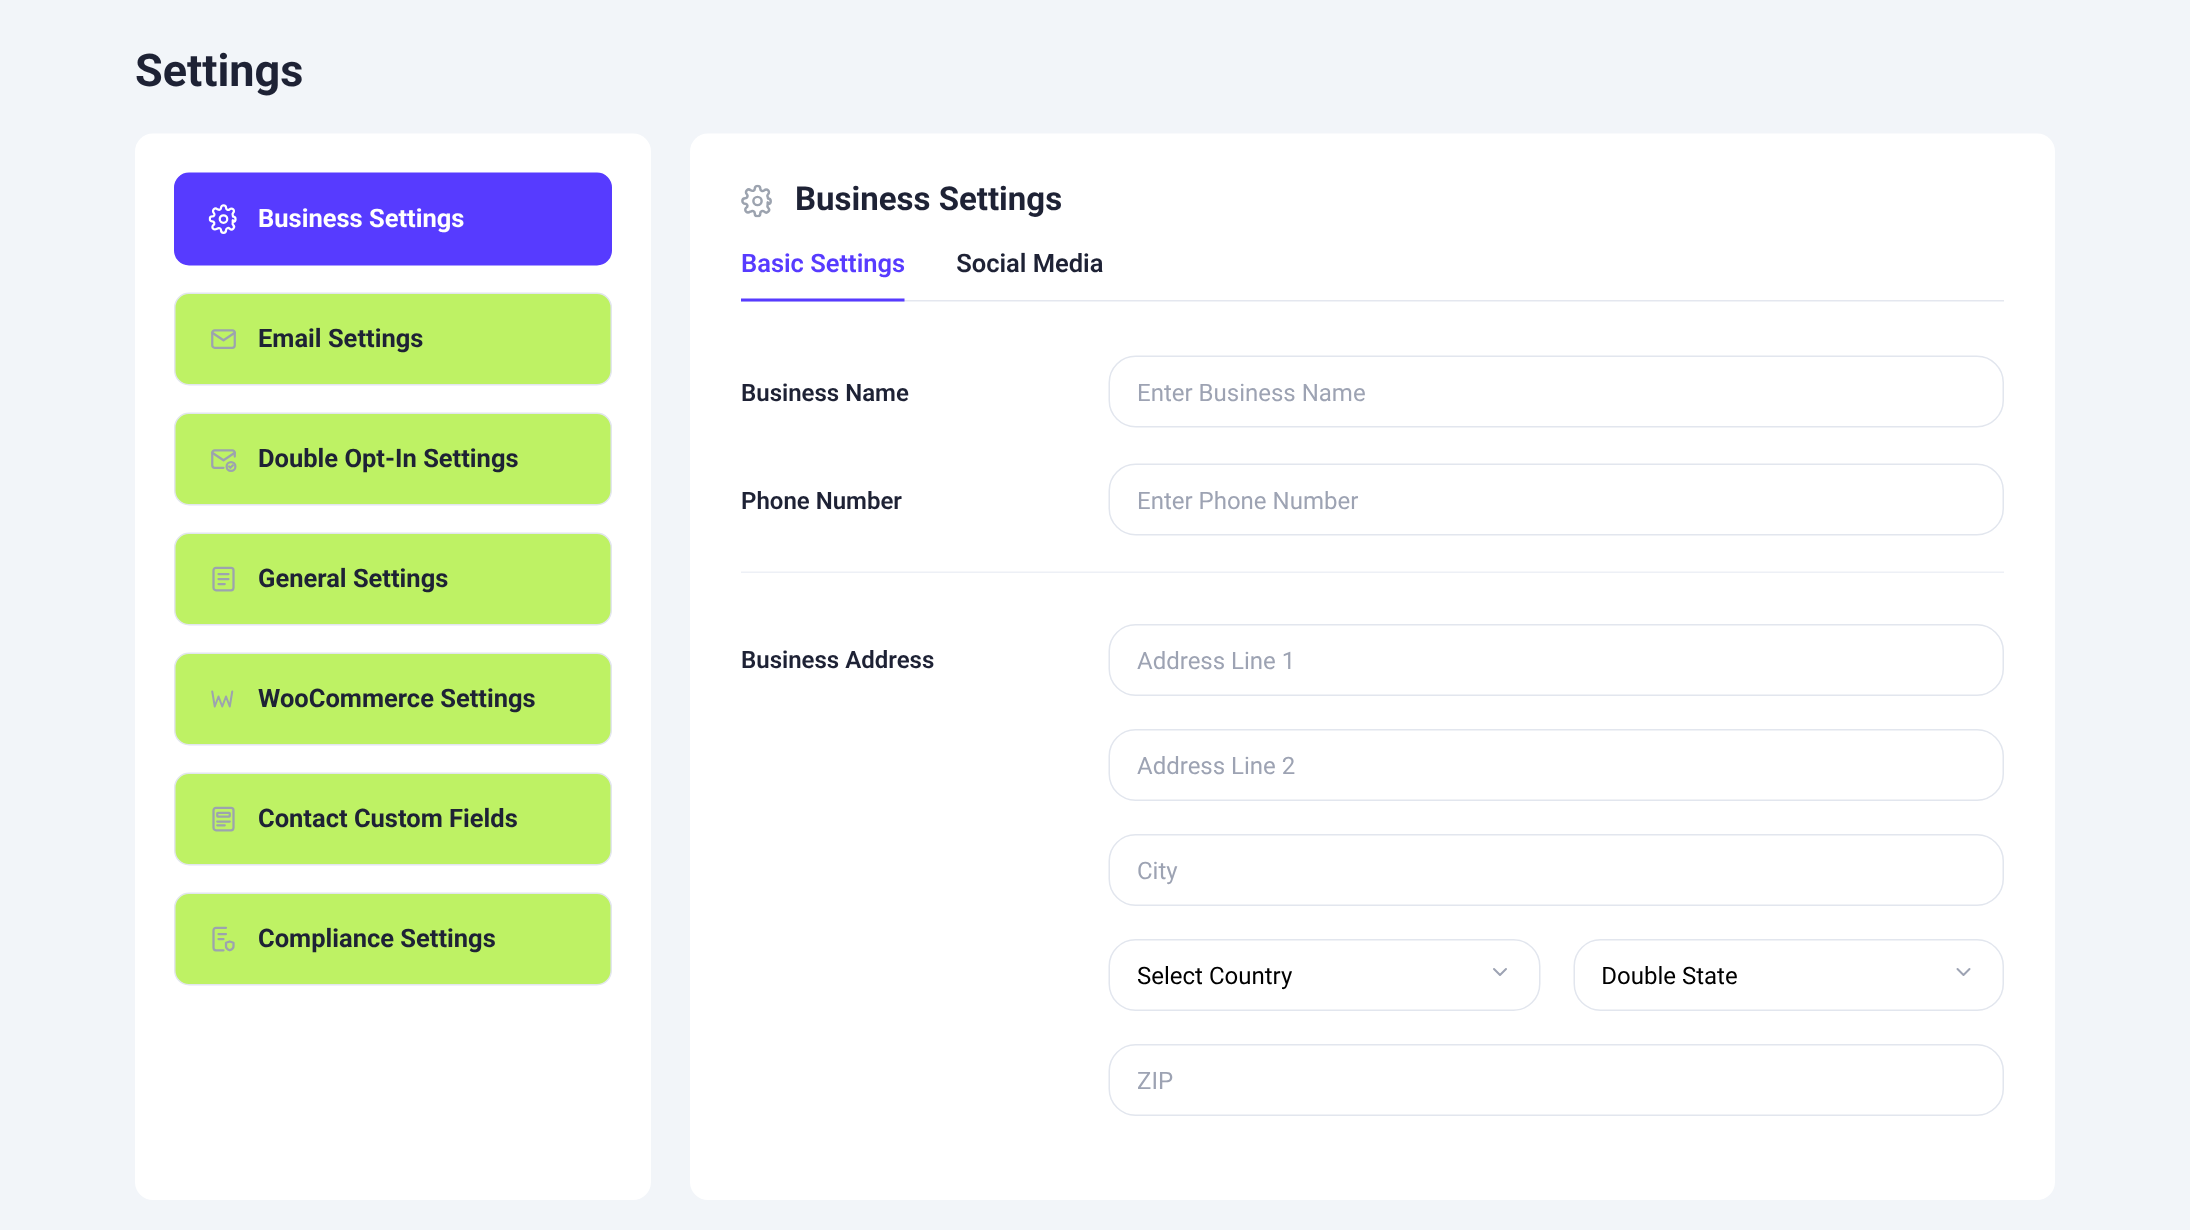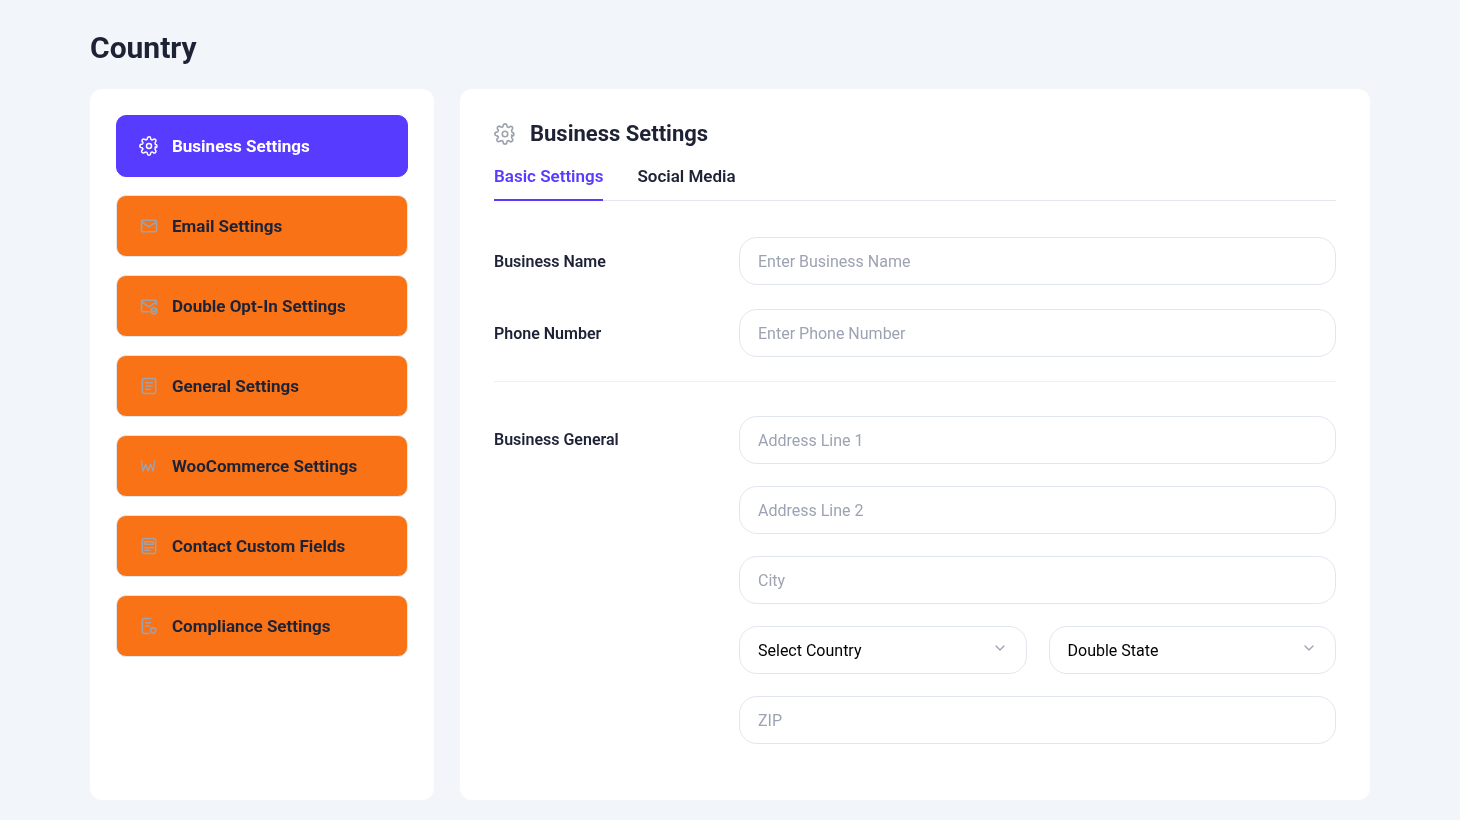--- a/index.html
+++ b/index.html
@@ -37,21 +37,21 @@
     }
     .sidebar-item {
       display: flex;
       align-items: center;
       gap: 13px;
       padding: 20px 22px;
       border: 1px solid #e2e6ee;
       border-radius: 10px;
       margin-bottom: 18px;
       cursor: pointer;
-      background: #f97316;
+      background: #bef264;
     }
     .sidebar-item:last-child {
       margin-bottom: 0;
     }
     .sidebar-item.active {
       background: #573BFF;
       border-color: #573BFF;
     }
     .sidebar-item.active .sidebar-label {
       color: #fff;
@@ -196,21 +196,21 @@
     .divider {
       height: 1px;
       background: #edf0f6;
       margin: 12px 0 34px 0;
     }
   </style>
 </head>
 <body>
 
 <div class="container">
-  <h1 class="page-title">Country</h1>
+  <h1 class="page-title">Settings</h1>
 
   <div class="layout">
 
     <nav class="sidebar">
 
       <div class="sidebar-item active">
         <span class="icon">
           <svg viewBox="0 0 24 24" fill="none" stroke="#fff" stroke-width="1.8" stroke-linecap="round" stroke-linejoin="round">
               <circle cx="12" cy="12" r="3"></circle>
               <path d="M19.4 15a1.7 1.7 0 0 0 .34 1.87l.06.06a2 2 0 1 1-2.83 2.83l-.06-.06a1.7 1.7 0 0 0-1.87-.34 1.7 1.7 0 0 0-1.03 1.56V21a2 2 0 1 1-4 0v-.09A1.7 1.7 0 0 0 9 19.4a1.7 1.7 0 0 0-1.87.34l-.6.06a2 2 0 1 1-2.83-2.83l.06-.06A1.7 1.7 0 0 0 4.6 15a1.7 1.7 0 0 0-1.56-1.03H3a2 2 0 1 1 0-4h.09A1.7 1.7 0 0 0 4.6 9a1.7 1.7 0 0 0-.34-1.87l-.06-.06a2 2 0 1 1 2.83-2.83l.6.06A1.7 1.7 0 0 0 9 4.6a1.7 1.7 0 0 0 1.03-1.56V3a2 2 0 1 1 4 0v.09A1.7 1.7 0 0 0 15 4.6a1.7 1.7 0 0 0 1.87-.34l.06-.06a2 2 0 1 1 2.83 2.83l-.06.06A1.7 1.7 0 0 0 19.4 9c.14.35.22.72.22 1.1v.09a2 2 0 1 1 0 4v-.09c0-.38-.08-.75-.22-1.1z"></path>
@@ -313,21 +313,21 @@
         <div class="form-row">
           <label class="form-label">Phone Number</label>
           <div class="form-control-wrap">
             <input type="text" class="text-input" placeholder="Enter Phone Number" style="">
           </div>
         </div>
 
         <div class="divider"></div>
 
         <div class="form-row top">
-          <label class="form-label">Business General</label>
+          <label class="form-label">Business Address</label>
           <div class="form-control-wrap addr-stack">
             <input type="text" class="text-input" placeholder="Address Line 1" style="">
             <input type="text" class="text-input" placeholder="Address Line 2" style="">
             <input type="text" class="text-input" placeholder="City" style="">
 
             <div class="select-row">
               <div class="select-input">
                 <span>Select Country</span>
                 <span class="chev">
                   <svg width="16" height="16" viewBox="0 0 24 24" fill="none" stroke="currentColor" stroke-width="2" stroke-linecap="round" stroke-linejoin="round">

